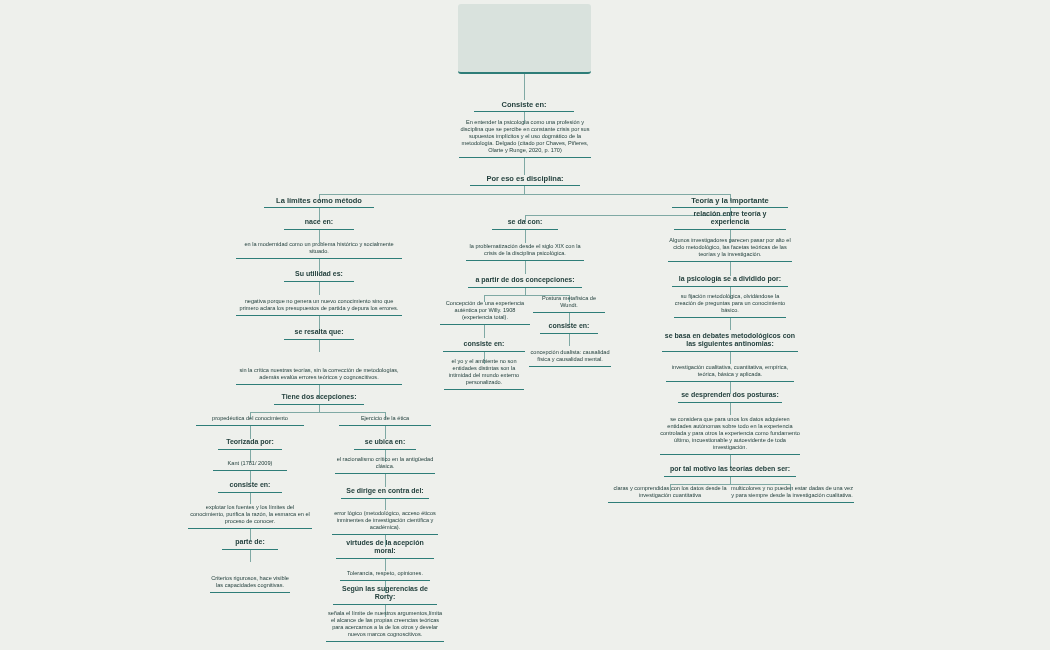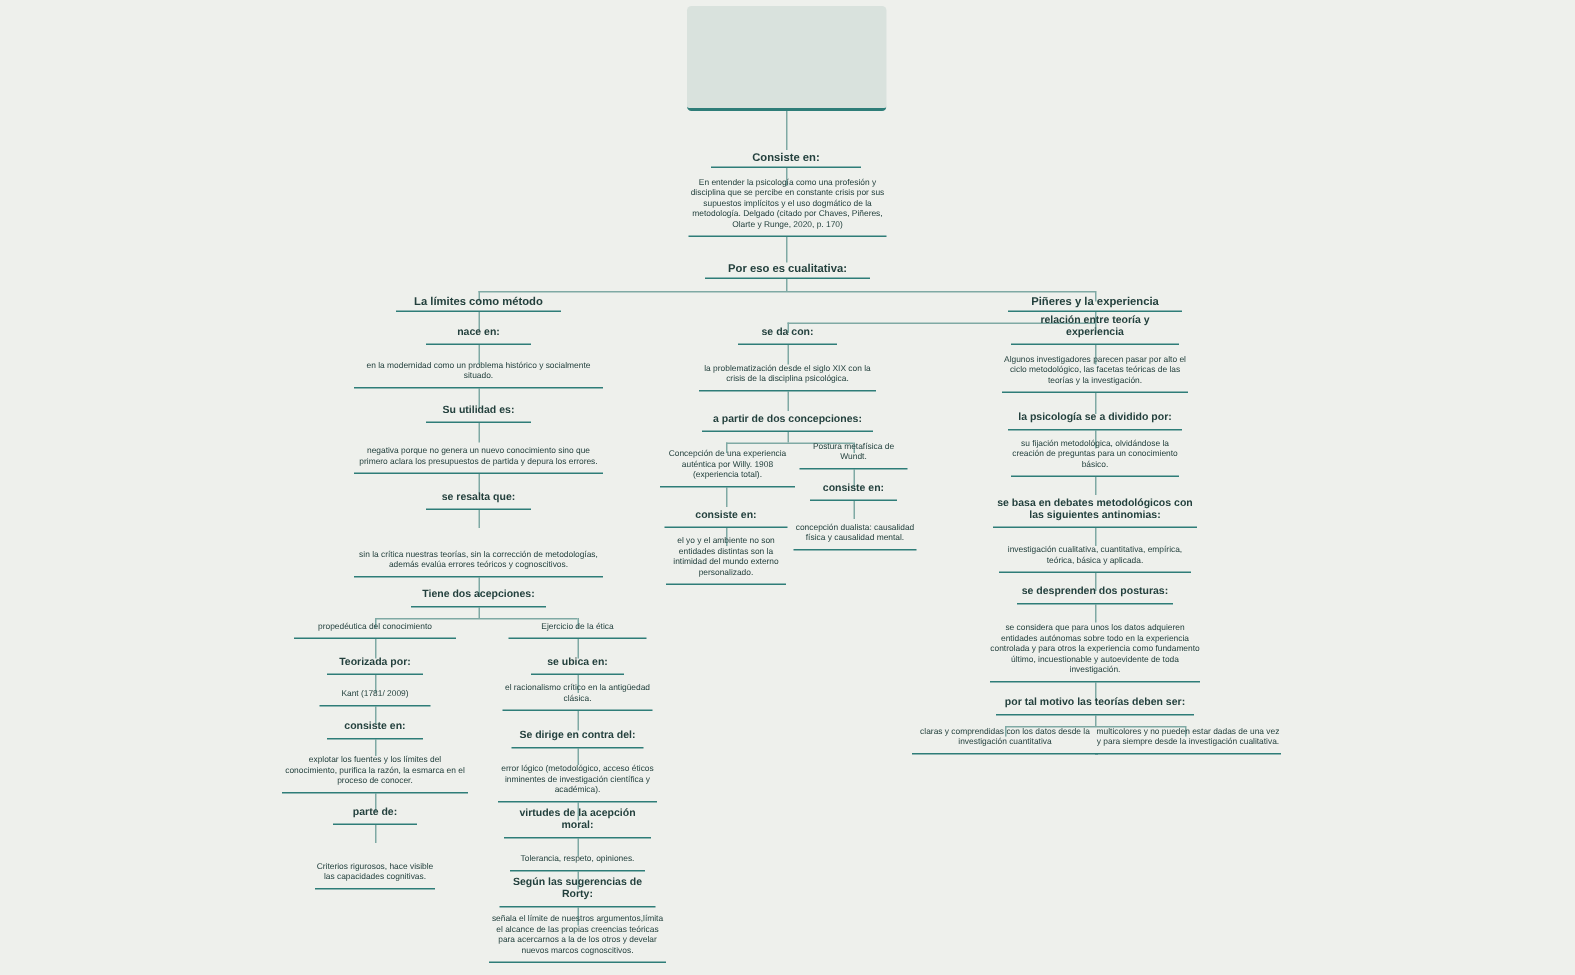--- a/index.html
+++ b/index.html
@@ -155,21 +155,21 @@
 
   <div class="node label mid" style="left:474px; top:96px; width:100px; height:16px;">
     <span>Consiste en:</span>
   </div>
 
   <div class="node leaf" style="left:459px; top:120px; width:132px; height:38px;">
     <span>En entender la psicología como una profesión y disciplina que se percibe en constante crisis por sus  supuestos implícitos y el uso dogmático de la metodología. Delgado (citado por  Chaves, Piñeres, Olarte y Runge, 2020, p. 170)</span>
   </div>
 
   <div class="node label mid" style="left:470px; top:171px; width:110px; height:15px;">
-    <span>Por eso es cualitativa:</span>
+    <span>Por eso es disciplina:</span>
   </div>
 
   <div class="node label mid" style="left:264px; top:193px; width:110px; height:15px;">
     <span>La límites como método</span>
   </div>
 
   <div class="node label" style="left:284px; top:216px; width:70px; height:14px;">
     <span>nace en:</span>
   </div>
 
@@ -243,21 +243,21 @@
     <span>Tolerancia, respeto, opiniones.</span>
   </div>
   <div class="node label" style="left:333px; top:592px; width:104px; height:13px;">
     <span>Según las sugerencias de Rorty:</span>
   </div>
   <div class="node leaf" style="left:326px; top:614px; width:118px; height:28px;">
     <span>señala el límite de nuestros argumentos,límita el alcance de las propias creencias teóricas para acercarnos a la de los otros y develar nuevos marcos cognoscitivos.</span>
   </div>
 
   <div class="node label mid" style="left:672px; top:193px; width:116px; height:15px;">
-    <span>Piñeres y la experiencia</span>
+    <span>Teoría y la importante</span>
   </div>
 
   <div class="node label" style="left:492px; top:216px; width:66px; height:14px;">
     <span>se da con:</span>
   </div>
   <div class="node leaf" style="left:466px; top:239px; width:118px; height:22px;">
     <span>la problematización desde el siglo XIX con la crisis de la disciplina psicológica.</span>
   </div>
   <div class="node label" style="left:468px; top:274px; width:114px; height:14px;">
     <span>a partir de dos concepciones:</span>

